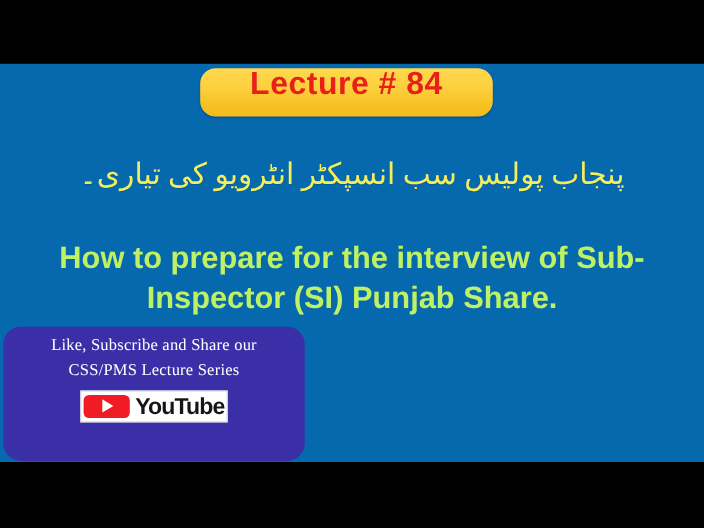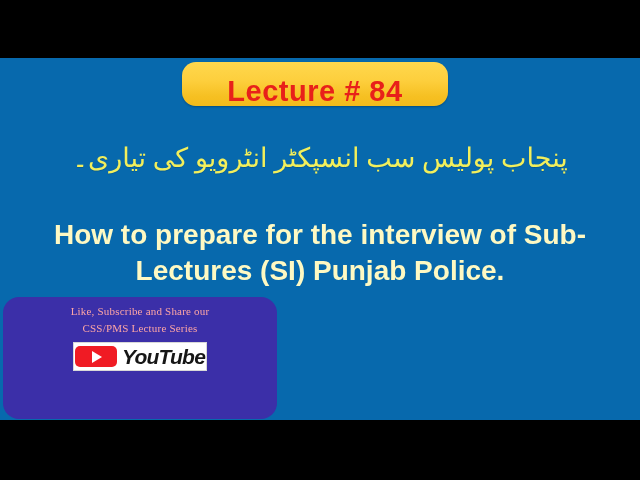--- a/index.html
+++ b/index.html
@@ -46,21 +46,21 @@
   #lecture-badge {
     position: absolute;
     left: 182px;
     top: 4px;
     width: 266px;
     height: 44px;
     border-radius: 14px;
     background: linear-gradient(180deg, #ffd84d 0%, #fdcf3d 42%, #f6c022 78%, #f3bb1b 100%);
     box-shadow: 0 1px 2px rgba(0,0,0,0.25);
     display: flex;
-    align-items: flex-end;
+    align-items: flex-start;
     justify-content: center;
   }
   #lecture-badge-label {
     color: #e8201a;
     font-size: 29px;
     font-weight: bold;
     letter-spacing: 0.5px;
     line-height: 1;
     white-space: nowrap;
     font-family: "Liberation Sans", sans-serif;
@@ -83,43 +83,43 @@
     text-shadow: 0 1px 0 rgba(0,0,0,0.12);
   }
 
   
   #english-heading {
     position: absolute;
     left: 8px;
     top: 159px;
     width: 624px;
     text-align: center;
-    color: #fef9c3;
+    color: #bef264;
     font-size: 28px;
     font-weight: bold;
     line-height: 1.28;
     font-family: "Liberation Sans", sans-serif;
   }
 
   
   #promo-card {
     position: absolute;
     left: 3px;
     top: 239px;
     width: 274px;
     height: 122px;
     background: #3b2fa8;
     border-radius: 16px 16px 16px 16px;
     padding-top: 6px;
     box-sizing: border-box;
     text-align: center;
   }
   .promo-line {
-    color: #fca5a5;
-    font-size: 11px;
+    color: #ffffff;
+    font-size: 15px;
     line-height: 1.55;
     font-family: "Liberation Serif", serif;
     letter-spacing: 0.2px;
   }
 
   
   #youtube-logo {
     margin: 5px auto 0 auto;
     width: 134px;
     height: 29px;
@@ -148,41 +148,40 @@
     border-bottom: 6px solid transparent;
     margin-left: 3px;
   }
   #youtube-wordmark {
     color: #161616;
     font-size: 21px;
     font-weight: bold;
     line-height: 1;
     letter-spacing: -0.8px;
     font-family: "Liberation Sans", sans-serif;
-    font-style: italic;
   }
 </style>
 </head>
 <body>
 
 <div id="slide-root">
 
   <div class="letterbox letterbox-top"></div>
 
   <div id="stage">
 
     <div id="lecture-badge">
       <span id="lecture-badge-label">Lecture  #  84</span>
     </div>
 
     <div id="urdu-line">پنجاب پولیس سب انسپکٹر انٹرویو کی تیاری۔</div>
 
     <div id="english-heading">
       <div>How to prepare for the interview of Sub-</div>
-      <div>Lectures (SI) Punjab Police.</div>
+      <div>Inspector (SI) Punjab Share.</div>
     </div>
 
     <div id="promo-card">
       <div class="promo-line">Like, Subscribe and Share our</div>
       <div class="promo-line">CSS/PMS Lecture Series</div>
 
       <div id="youtube-logo">
         <span id="youtube-play-badge">
           <span class="tri"></span>
         </span>

